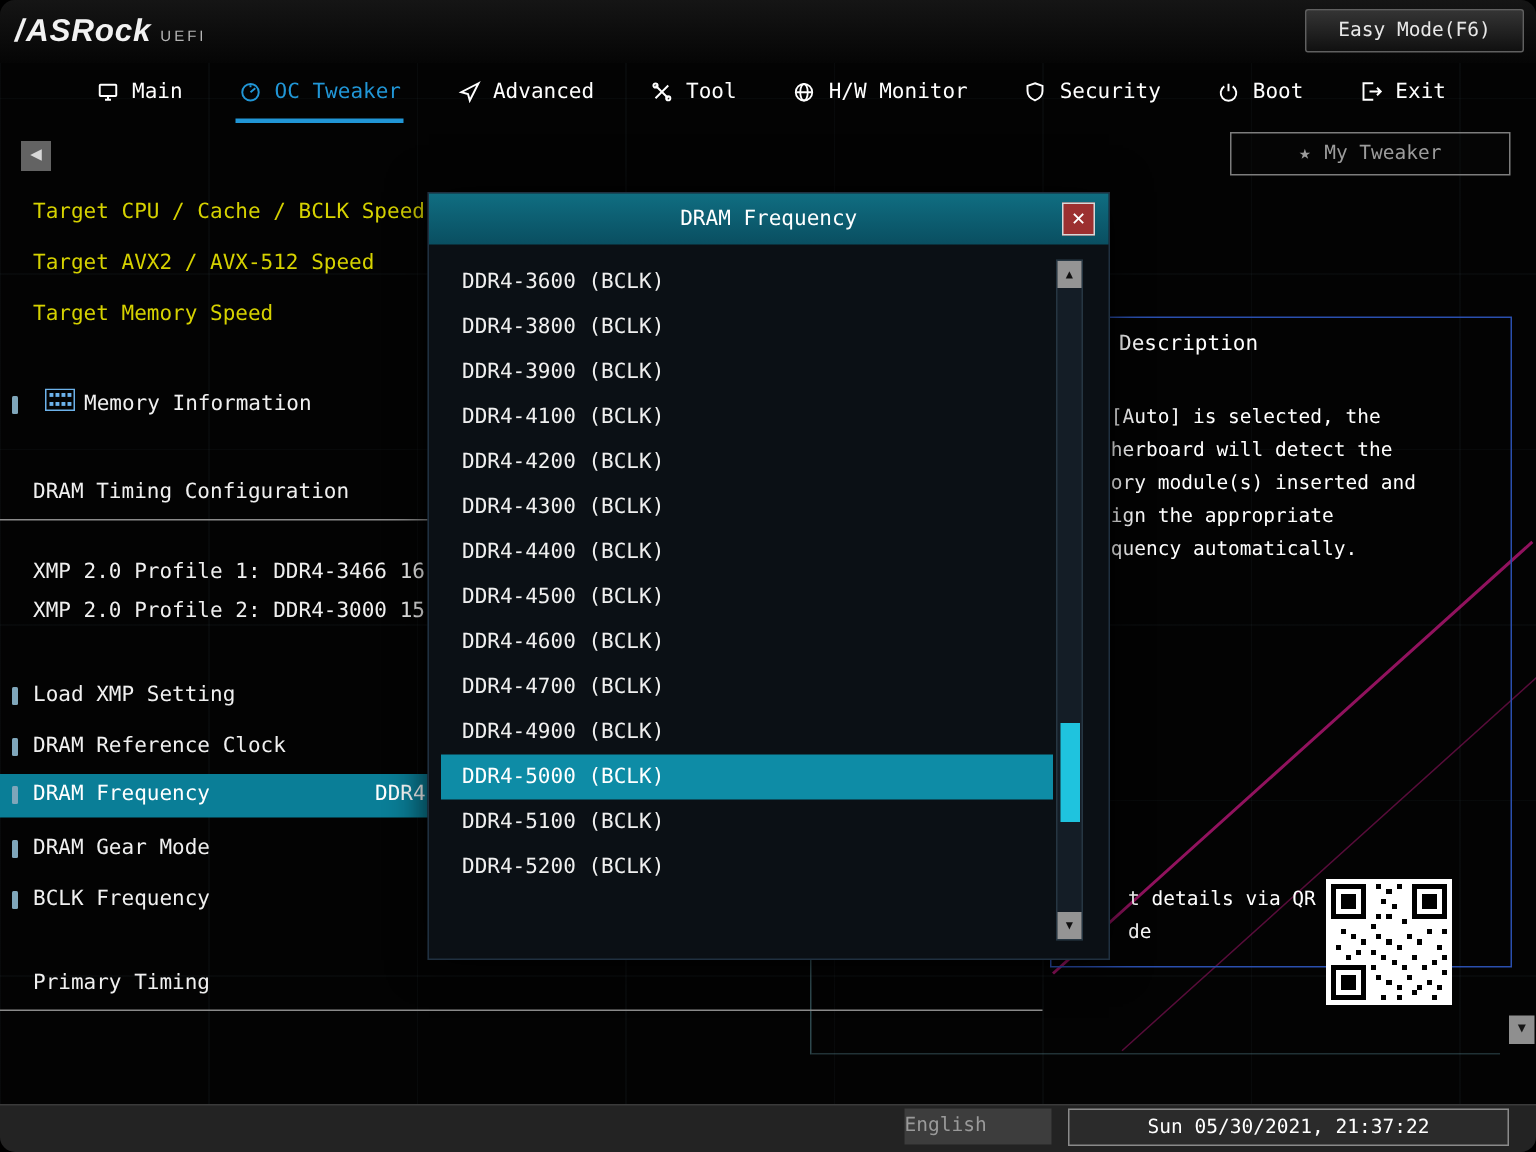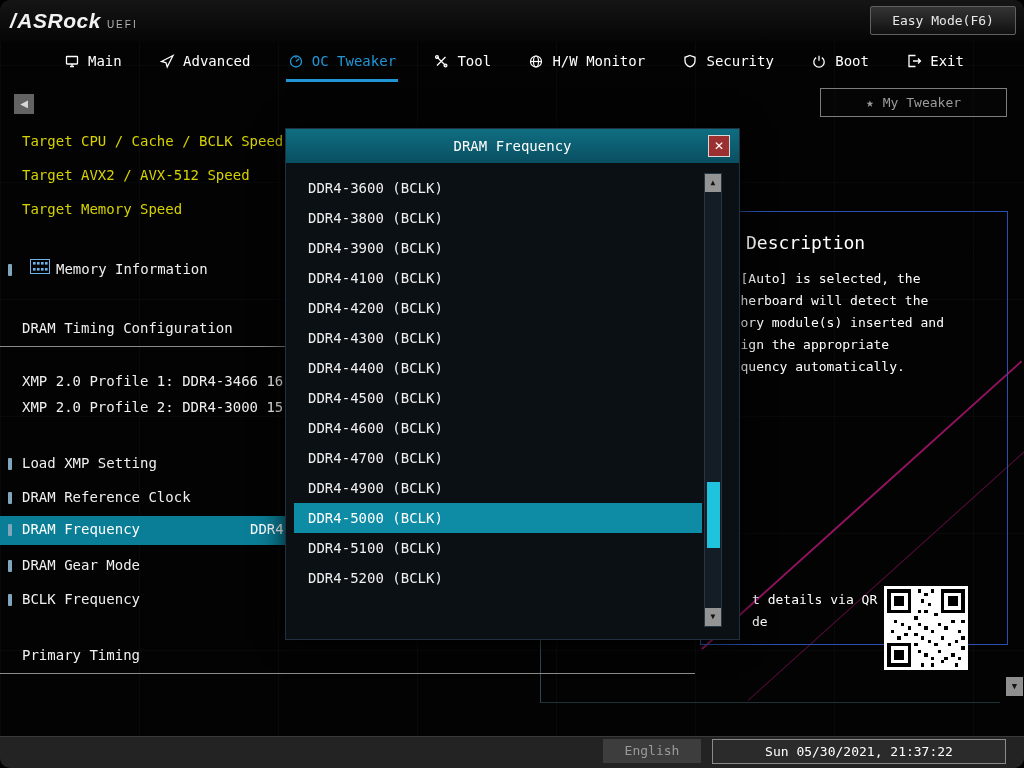--- a/index.html
+++ b/index.html
@@ -44,39 +44,39 @@
 .m4{top:264px}.m8{top:458px}.m9{top:492px}.m10{top:524px}.m11{top:560px}.m12{top:594px}
 .hl-row{position:absolute;left:0;top:516px;width:695px;height:29px;background:#0a7e97}
 .hl-label{position:absolute;left:22px;top:5px;font-size:14px;color:#fff;white-space:nowrap}
 .hl-value{position:absolute;left:250px;top:5px;font-size:14px;color:#fff;white-space:nowrap}
 .ghost1{position:absolute;left:345px;top:136px;font-size:14px;color:#d9f2ee;white-space:nowrap}
 .ghost2{position:absolute;left:553px;top:136px;font-size:14px;color:#d9f2ee;white-space:nowrap}
 .hr{position:absolute;left:0;width:695px;height:1px;background:#8a8a8a}
 .hr1{top:346px}.hr2{top:673px}
 .scroll-down-main{position:absolute;left:1006px;top:677px;width:17px;height:19px;background:#8f8f8f;color:#151515;font-size:9px;text-align:center;line-height:19px;z-index:2;cursor:pointer}
 .desc{position:absolute;left:700px;top:211px;width:308px;height:434px;border:1px solid #2a4fae;z-index:1}
-.desc-title{position:absolute;left:45px;top:20px;font-size:18px;color:#fff}
+.desc-title{position:absolute;left:45px;top:9px;font-size:14px;color:#fff}
 .desc-lines{position:absolute;left:16px;top:56px;font-size:13px;line-height:22px;color:#fff;white-space:nowrap}
 .qr-hint1{position:absolute;left:752px;top:592px;font-size:13px;color:#fff;z-index:1;white-space:nowrap}
 .qr-hint2{position:absolute;left:752px;top:614px;font-size:13px;color:#fff;z-index:1;white-space:nowrap}
 .qr{position:absolute;left:884px;top:586px;width:84px;height:84px;z-index:1}
 .modal{position:absolute;left:285px;top:128px;width:455px;height:512px;background:#0b1015;border:1px solid #203040;box-shadow:0 0 26px rgba(0,0,0,.85);z-index:10}
 .modal-header{position:absolute;left:0;top:0;width:100%;height:34px;background:linear-gradient(180deg,rgba(17,136,160,.78),rgba(9,96,118,.78));display:flex;align-items:center;justify-content:center}
 .modal-title{font-size:14px;color:#fff}
 .modal-close{position:absolute;right:9px;top:6px;width:22px;height:22px;background:#9c3030;border:1px solid #d8d8d8;color:#fff;font-size:12px;line-height:20px;text-align:center;padding:0;cursor:pointer}
 .modal-list{position:absolute;left:8px;top:44px;width:408px}
 .opt{height:30px;line-height:30px;padding-left:14px;font-size:14px;color:#f0f0f0;cursor:pointer;white-space:nowrap}
 .opt.sel{background:#0e8ca6;color:#ffffff}
 .modal-scroll{position:absolute;left:418px;top:44px;width:18px;height:454px;background:#141d26;border:1px solid #263642}
 .sbtn{position:absolute;left:0;width:100%;height:18px;background:#949494;color:#101010;font-size:8px;text-align:center;line-height:18px;cursor:pointer}
 .sbtn.up{top:0}
 .sbtn.down{bottom:0}
 .sthumb{position:absolute;left:2px;top:308px;width:13px;height:66px;background:#1fc3de;cursor:grab}
 .footer{position:absolute;left:0;top:736px;width:100%;height:32px;background:#232323;border-top:1px solid #3a3a3a;z-index:4}
-.lang{position:absolute;left:603px;top:739px;width:98px;height:24px;background:#3d3d3d;color:#9a9a9a;font-size:13px;text-align:center;line-height:24px;z-index:5;cursor:pointer}
+.lang{position:absolute;left:603px;top:739px;width:98px;height:24px;background:#3d3d3d;color:#9a9a9a;font-size:13px;text-align:left;line-height:24px;z-index:5;cursor:pointer}
 .datetime{position:absolute;left:712px;top:739px;width:294px;height:25px;background:#2b2b2b;border:1px solid #8a8a8a;color:#fff;font-size:13px;text-align:center;line-height:23px;z-index:5}
 </style>
 </head>
 <body>
 
 <div class="screen">
 
   <div class="trace mag1"></div>
   <div class="trace mag2"></div>
   <div class="trace ltrace"></div>
@@ -90,32 +90,32 @@
   </header>
 
   <nav class="nav">
     <div class="tab">
       <svg class="ticon" width="16" height="16" viewBox="0 0 16 16" fill="none" stroke="currentColor" stroke-width="1.3">
           <rect x="2.5" y="3.5" width="11" height="7.5" rx="0.5"></rect>
           <path d="M6 13.5h4M8 11v2.5"></path>
         </svg>
       <span>Main</span>
     </div>
-    <div class="tab">
-      <svg class="ticon" width="16" height="16" viewBox="0 0 16 16" fill="none" stroke="currentColor" stroke-width="1.3">
-          <path d="M14 2.5L2.5 8.5l4.5 1.2L8.2 14 14 2.5z"></path>
-        </svg>
-      <span>Advanced</span>
-    </div>
     <div class="tab active">
       <svg class="ticon" width="16" height="16" viewBox="0 0 16 16" fill="none" stroke="currentColor" stroke-width="1.3">
           <circle cx="8" cy="8.5" r="5.5"></circle>
           <path d="M8 8.5l3.2-2.7M8 3.8v1.4"></path>
         </svg>
       <span>OC Tweaker</span>
+    </div>
+    <div class="tab">
+      <svg class="ticon" width="16" height="16" viewBox="0 0 16 16" fill="none" stroke="currentColor" stroke-width="1.3">
+          <path d="M14 2.5L2.5 8.5l4.5 1.2L8.2 14 14 2.5z"></path>
+        </svg>
+      <span>Advanced</span>
     </div>
     <div class="tab">
       <svg class="ticon" width="16" height="16" viewBox="0 0 16 16" fill="none" stroke="currentColor" stroke-width="1.3">
           <path d="M4 4l8.5 8.5M12.5 4L4 12.5"></path>
           <circle cx="4" cy="4" r="1.4"></circle>
           <circle cx="12.5" cy="12.5" r="1.4"></circle>
         </svg>
       <span>Tool</span>
     </div>
     <div class="tab">

